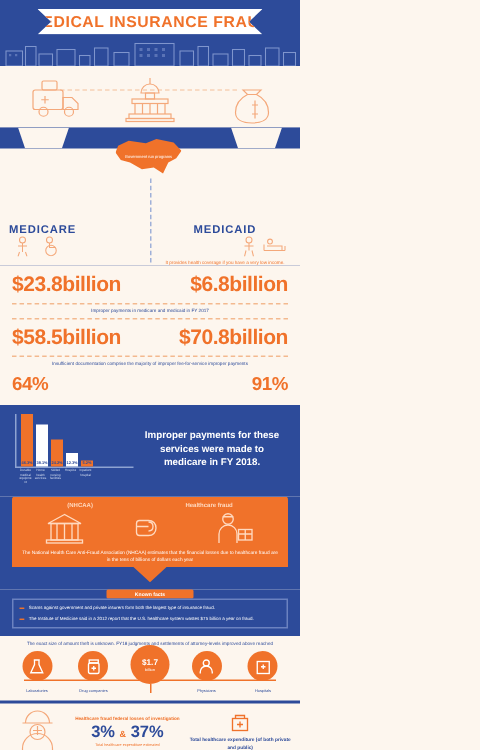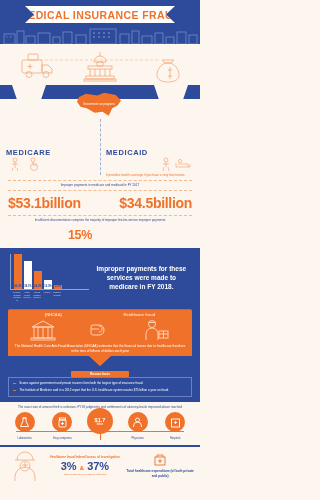--- a/index.html
+++ b/index.html
@@ -37,21 +37,21 @@
   .mm { position: relative; background: #fdf6ee; height: 92px; }
   .mm-topbar { position: relative; height: 14px; background: #2d4b9a; }
   .mm-notch-l, .mm-notch-r {
     position: absolute; top: 0; width: 34px; height: 14px; background: #fdf6ee;
   }
   .mm-notch-l { left: 12px; clip-path: polygon(0 0,100% 0,86% 100%,14% 100%); }
   .mm-notch-r { right: 12px; clip-path: polygon(0 0,100% 0,86% 100%,14% 100%); }
   .mm-cols { display: flex; position: relative; height: 78px; }
   .mm-col { width: 50%; padding: 3px 6px 0; position: relative; margin-top: 46px; }
   .mm-head { color: #2d4b9a; font-size: 7.5px; font-weight: bold; letter-spacing: .6px; }
-  .mm-col.right { text-align: left; }
+  .mm-col.right { text-align: center; }
   .mm-desc { color: #f0722a; font-size: 3.1px; line-height: 1.5; margin-top: 2px; }
   .dashrow { border-top: 1px dashed #f3b98f; margin: 3px 0 2px; }
   .mm-sub { color: #2d4b9a; font-size: 3.1px; margin-top: 1px; }
   .mm-center {
     position: absolute; left: 50%; top: -8px; transform: translateX(-50%);
     width: 46px; text-align: center;
   }
   .map-blob {
     width: 44px; height: 28px; background: #f0722a; position: relative;
     clip-path: polygon(4% 22%, 20% 10%, 46% 16%, 62% 6%, 88% 14%, 100% 34%,
@@ -296,36 +296,47 @@
             <path d="M7 10v4M24 10v4M3 14h8M20 14h8"></path>
           </g>
         </svg>
         <div class="mm-sub">It is a state and federal program.</div>
       </div>
     </div>
     <div class="mm-foot">An estimation of improper payments due to medical providers submitting no or insufficient documentation in FY 2017</div>
   </div>
 
   <div class="figs">
+    <div class="fig-row">
+      <div class="fig-l">
+        <span class="fig-num">$23.8</span><span class="fig-num u">billion</span>
+      </div>
+      <div class="fig-r">
+        <span class="fig-num">$6.8</span><span class="fig-num u">billion</span>
+      </div>
+    </div>
     <div class="cap-line"></div>
     <div class="cap">Improper payments in medicare and medicaid in FY 2017</div>
     <div class="cap-line"></div>
     <div class="fig-row">
       <div class="fig-l">
-        <span class="fig-num">$53.1</span><span class="fig-num u">billion</span>
+        <span class="fig-num">$58.5</span><span class="fig-num u">billion</span>
       </div>
       <div class="fig-r">
-        <span class="fig-num">$34.5</span><span class="fig-num u">billion</span>
+        <span class="fig-num">$70.8</span><span class="fig-num u">billion</span>
       </div>
     </div>
     <div class="cap-line"></div>
     <div class="cap">Insufficient documentation comprise the majority of improper fee-for-service improper payments</div>
     <div class="fig-row">
+      <div class="fig-l">
+        <span class="fig-num pct">64%</span>
+      </div>
       <div class="fig-r">
-        <span class="fig-num pct">15%</span>
+        <span class="fig-num pct">91%</span>
       </div>
     </div>
   </div>
 
   <div class="chart-band">
     <div class="chart-wrap">
       <div class="chart-plot">
         <div class="bar" style="height:100%;background:#f0722a">
           <span class="v">46.3%</span>
         </div>

